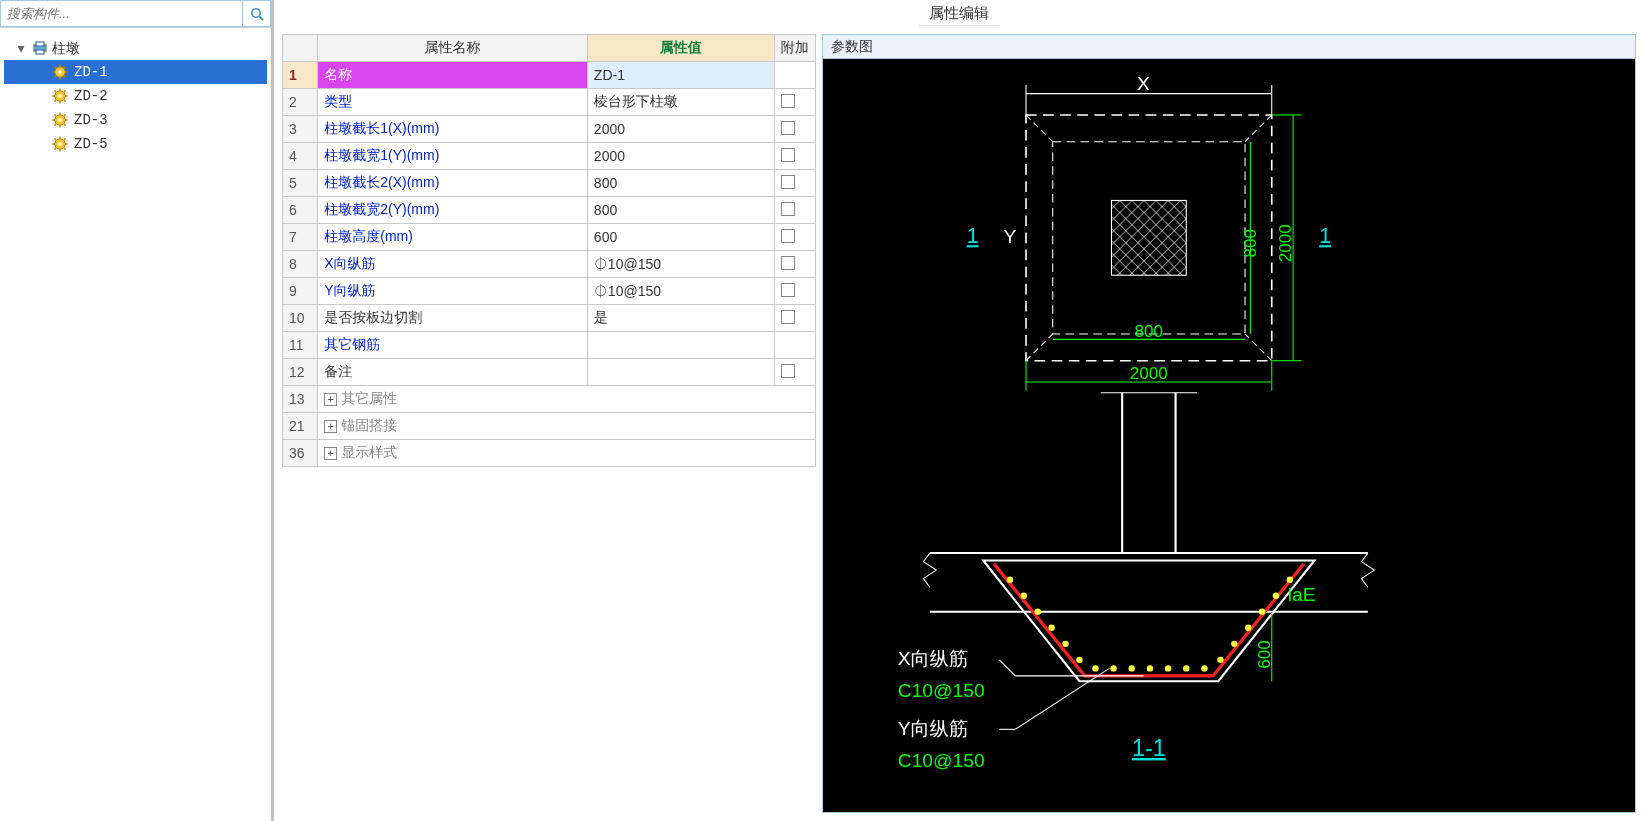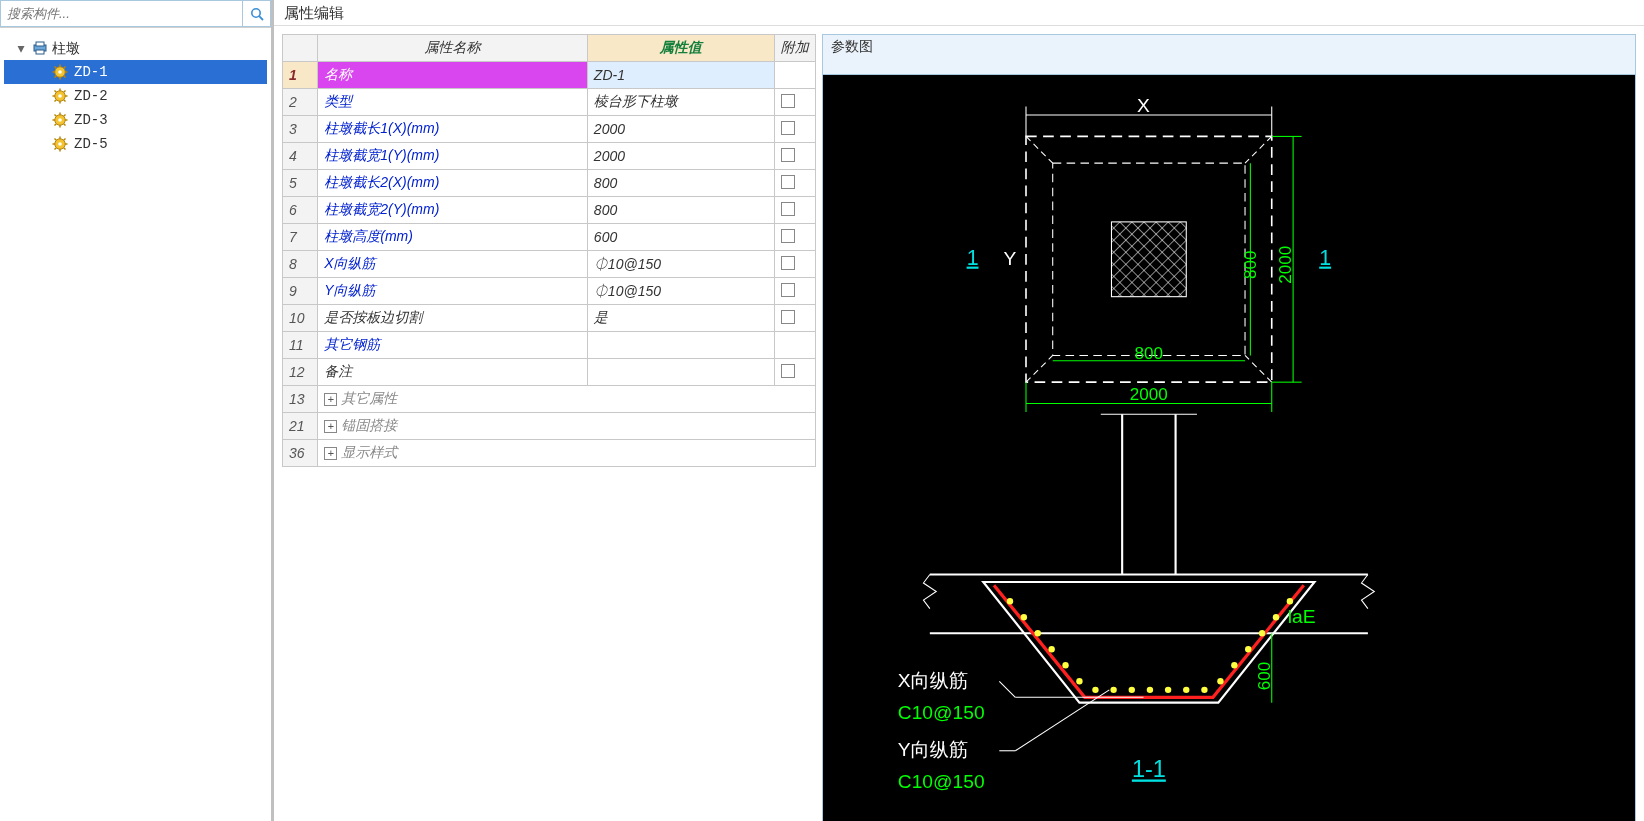--- a/index.html
+++ b/index.html
@@ -81,36 +81,36 @@
     display: inline-block;
     margin-right: 6px;
   }
   .monospace { font-family: Consolas, "Courier New", monospace; }
 
   .right-pane {
     flex: 1;
     display: flex;
     flex-direction: column;
     border-left: 1px solid #c0c0c0;
+    align-items: center;
   }
   .panel-title {
     font-size: 15px;
     padding: 4px 10px;
     border-bottom: 1px solid #ddd;
     height: 26px;
   }
   .content-row {
     display: flex;
     flex: 1;
     padding: 8px;
     gap: 6px;
   }
   .prop-table-wrap {
     width: 534px;
-    font-style: italic;
   }
   table.prop {
     border-collapse: collapse;
     width: 100%;
     font-size: 14px;
   }
   table.prop th, table.prop td {
     border: 1px solid #c8c8c8;
     padding: 3px 6px;
     height: 27px;
@@ -157,21 +157,21 @@
 
   .diagram-panel {
     flex: 1;
     border: 1px solid #a8c8e0;
   }
   .diagram-title {
     background: #eaf2fb;
     border-bottom: 1px solid #a8c8e0;
     padding: 3px 8px;
     font-size: 14px;
-    height: 40px;
+    height: 24px;
   }
   .diagram-body {
     background: #000;
     width: 100%;
     height: calc(100% - 24px);
     position: relative;
   }
   svg { display: block; }
 </style>
 </head>

